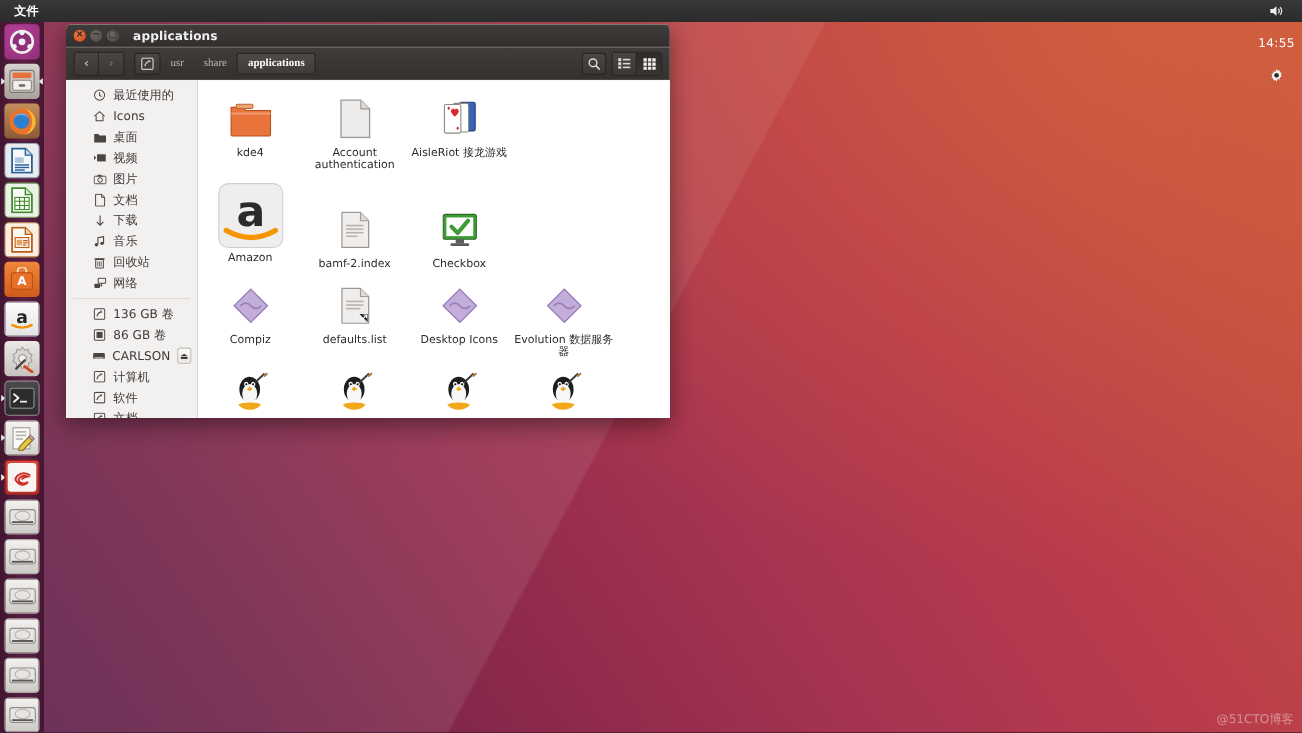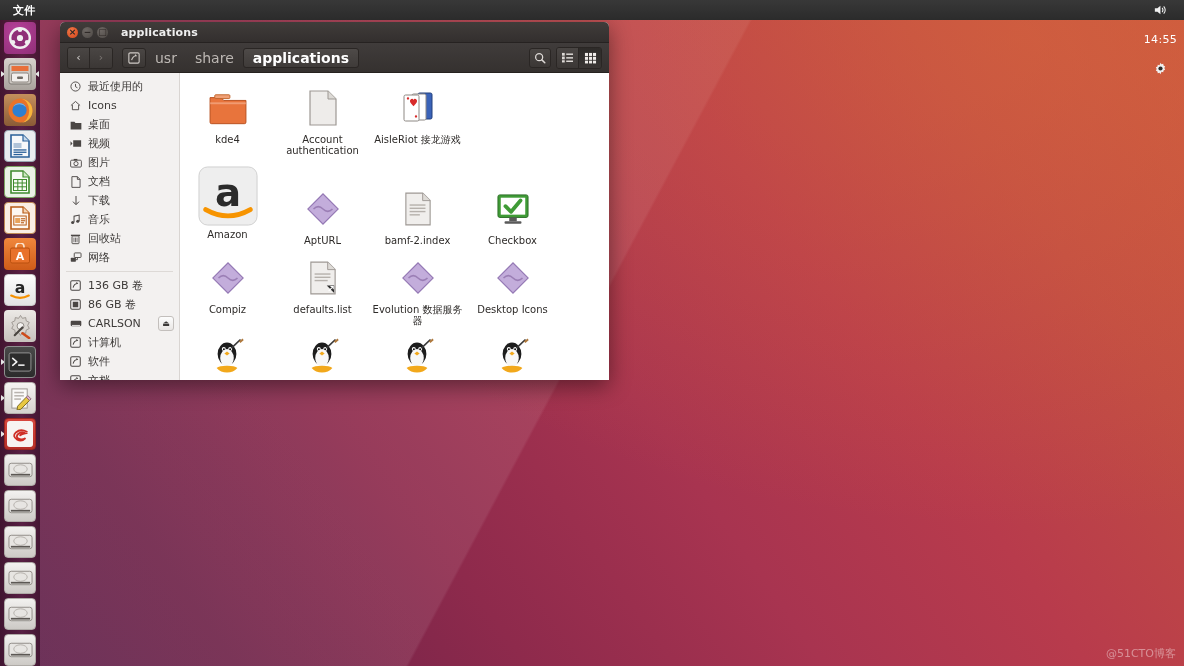--- a/index.html
+++ b/index.html
@@ -93,21 +93,21 @@
   .tb-navgroup { display:flex; border:1px solid #2a2624; border-radius:3px; overflow:hidden; }
   .tb-nav {
     width:22px; height:20px; display:flex; align-items:center; justify-content:center;
     background:linear-gradient(#4a4644,#3b3735); color:#d8d4d2; font-size:11px;
     border-right:1px solid #2a2624;
   }
   .tb-nav:last-child{ border-right:none; color:#7d7875; }
   .crumbs { display:flex; align-items:center; gap:0px; margin-left:3px; }
   .crumb {
     height:20px; padding:0 9px; display:flex; align-items:center;
-    color:#bdb8b4; font-size:14px; border-radius:3px;
+    color:#bdb8b4; font-size:10px; border-radius:3px;font-family:Liberation Serif, serif;
   }
   .crumb.icon-crumb {
     background:linear-gradient(#4a4644,#3b3735);
     border:1px solid #2a2624; padding:0 5px;
   }
   .crumb.active {
     background:linear-gradient(#4e4a48,#3f3b39);
     border:1px solid #2a2624;
     color:#ffffff; font-weight:bold;
   }
@@ -124,21 +124,21 @@
 
   #winbody { display:flex; height:307px; background:#fff; }
 
   
   #sidebar {
     width:120px; background:#f3f1f0; border-right:1px solid #d9d5d2;
     padding-top:4px; overflow:hidden; position:relative;
   }
   .sb-item {
     height:19px; display:flex; align-items:center; gap:6px;
-    padding-left:9px; color:#3d3a38; font-size:11px; white-space:nowrap;
+    padding-left:24px; color:#3d3a38; font-size:11px; white-space:nowrap;
   }
   .sb-ico { width:13px; display:flex; align-items:center; justify-content:center; color:#4a4644; }
   .sb-sep { height:1px; background:#ddd9d6; margin:4px 6px 4px 6px; }
   .sb-eject {
     margin-left:auto; margin-right:5px; width:16px; height:15px;
     border:1px solid #c3bfbc; border-radius:3px; background:linear-gradient(#fdfdfd,#e9e6e4);
     display:flex; align-items:center; justify-content:center; color:#3d3a38; font-size:8px;
   }
 
   
@@ -695,29 +695,20 @@
         <div class="fcell">
           <div class="ficon" style="width:64px;height:64px;">
             <svg width="62" height="62" viewBox="0 0 64 64">
               <rect x="2" y="2" width="60" height="60" rx="9" fill="#eeeeee" stroke="#cfcfcf"></rect>
               <text x="32" y="42" font-size="40" font-weight="bold" fill="#2b2b2b" text-anchor="middle" font-family="DejaVu Sans">a</text>
               <path d="M9 46 q23 13 46 0" stroke="#f79400" stroke-width="5" fill="none" stroke-linecap="round"></path>
             </svg>
           </div>
           <div class="flabel" style="margin-top:1px;">Amazon</div>
         </div>
-        <div class="fcell" style="justify-content:flex-end;padding-top:26px;">
-          <div class="ficon">
-            <svg width="36" height="36" viewBox="0 0 38 38">
-              <rect x="19" y="3" width="22.6" height="22.6" transform="rotate(45 19 3)" fill="#c3addb" stroke="#9478b4" stroke-width="1.2"></rect>
-              <path d="M9 19 q5 -5 10 0 q5 5 10 0" stroke="#8d6fa8" stroke-width="1.6" fill="none" opacity=".75"></path>
-            </svg>
-          </div>
-          <div class="flabel">AptURL</div>
-        </div>
         <div class="fcell" style="justify-content:flex-end;padding-top:26px;align-items:center;">
           <div class="ficon">
             <svg width="28" height="34" viewBox="0 0 30 36">
               <path d="M2 1 h18 l8 8 v26 H2Z" fill="#f0eeec" stroke="#9d9893" stroke-width="1.2"></path>
               <path d="M20 1 v8 h8" fill="#dedbd7" stroke="#9d9893" stroke-width="1"></path>
               <g fill="#b6b1ac">
                   <rect x="6" y="13" width="17" height="1.5"></rect>
                   <rect x="6" y="16.5" width="17" height="1.5"></rect>
                   <rect x="6" y="20" width="17" height="1.5"></rect>
                   <rect x="6" y="23.5" width="11" height="1.5"></rect>
@@ -766,30 +757,30 @@
           </div>
           <div class="flabel">defaults.list</div>
         </div>
         <div class="fcell">
           <div class="ficon">
             <svg width="36" height="36" viewBox="0 0 38 38">
               <rect x="19" y="3" width="22.6" height="22.6" transform="rotate(45 19 3)" fill="#c3addb" stroke="#9478b4" stroke-width="1.2"></rect>
               <path d="M9 19 q5 -5 10 0 q5 5 10 0" stroke="#8d6fa8" stroke-width="1.6" fill="none" opacity=".75"></path>
             </svg>
           </div>
-          <div class="flabel">Evolution 数据服务器</div>
+          <div class="flabel">Desktop Icons</div>
         </div>
         <div class="fcell">
           <div class="ficon">
             <svg width="36" height="36" viewBox="0 0 38 38">
               <rect x="19" y="3" width="22.6" height="22.6" transform="rotate(45 19 3)" fill="#c3addb" stroke="#9478b4" stroke-width="1.2"></rect>
               <path d="M9 19 q5 -5 10 0 q5 5 10 0" stroke="#8d6fa8" stroke-width="1.6" fill="none" opacity=".75"></path>
             </svg>
           </div>
-          <div class="flabel">Desktop Icons</div>
+          <div class="flabel">Evolution 数据服务器</div>
         </div>
       </div>
 
       <div class="frow" style="margin-top:3px;">
         <div class="fcell">
           <div class="ficon">
             <svg width="34" height="36" viewBox="0 0 34 36">
               <ellipse cx="16" cy="16" rx="9.4" ry="11.4" fill="#1d1d1d"></ellipse>
               <ellipse cx="16" cy="20" rx="6.8" ry="9" fill="#f7f7f7"></ellipse>
               <circle cx="12.8" cy="11" r="2" fill="#fff"></circle>

